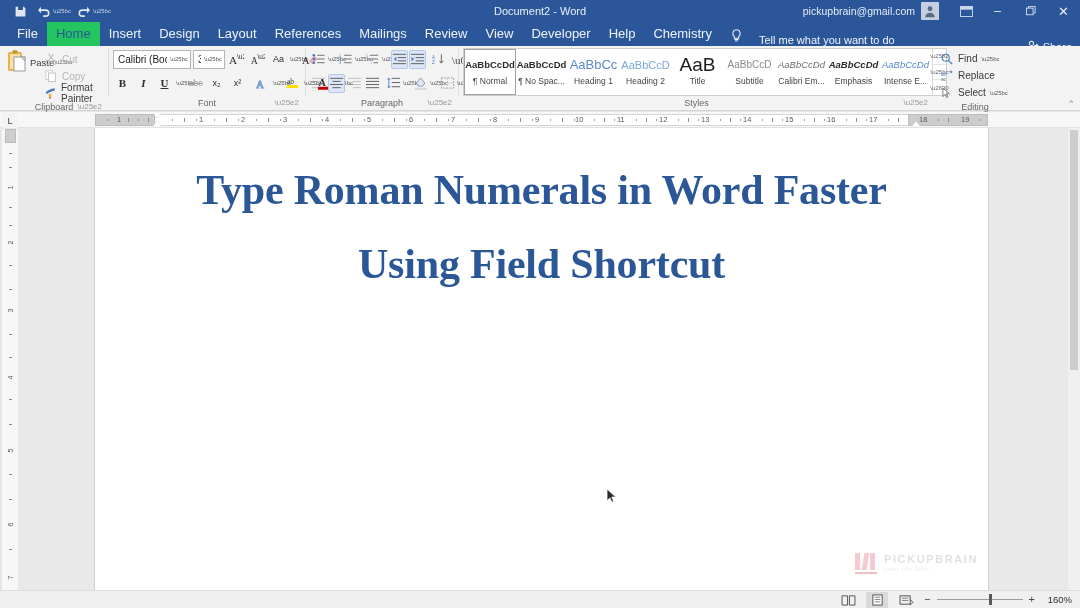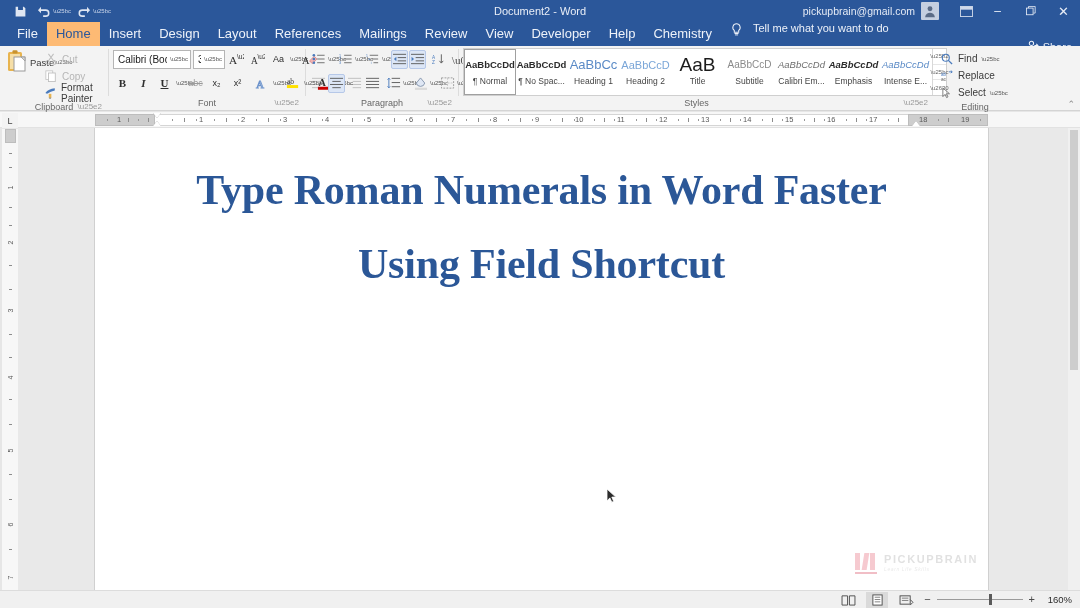--- a/index.html
+++ b/index.html
@@ -43,22 +43,22 @@
   
   .tabstrip {
     position: absolute; top: 22px; left: 0; width: 1080px; height: 24px;
     background: #2b579a;
   }
   .tabs { display: flex; align-items: flex-end; height: 24px; padding-left: 8px; }
   .tab {
     font-size: 13px; color: #eef2f9; padding: 0 9px; height: 24px; line-height: 24px;
     white-space: nowrap;
   }
-  .tab.active { background: #fdba74; color: #2b579a; }
-  .tellme { display: flex; align-items: flex-start; gap: 11px; margin-left: 10px; height: 24px; }
+  .tab.active { background: #22c55e; color: #2b579a; }
+  .tellme { display: flex; align-items: flex-end; gap: 17px; margin-left: 10px; height: 24px; }
   .tellme-text { font-size: 11px; color: #eef2f9; }
   .share-btn {
     position: absolute; right: 8px; top: 18px; display: flex; align-items: center; gap: 4px;
     font-size: 11px; color: #eef2f9;
   }
 
   
   .ribbon {
     position: absolute; top: 46px; left: 0; width: 1080px; height: 65px;
     background: #f3f3f3; border-bottom: 1px solid #d4d4d4;

